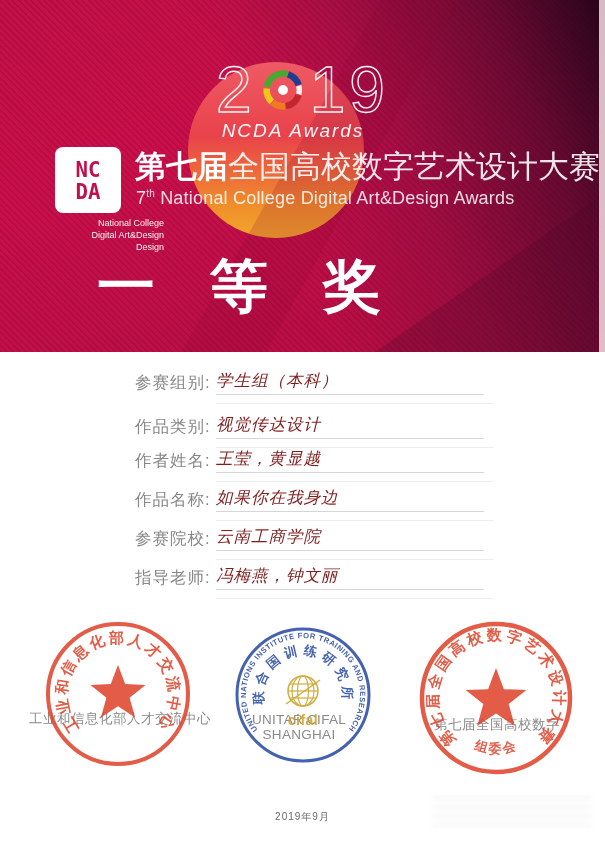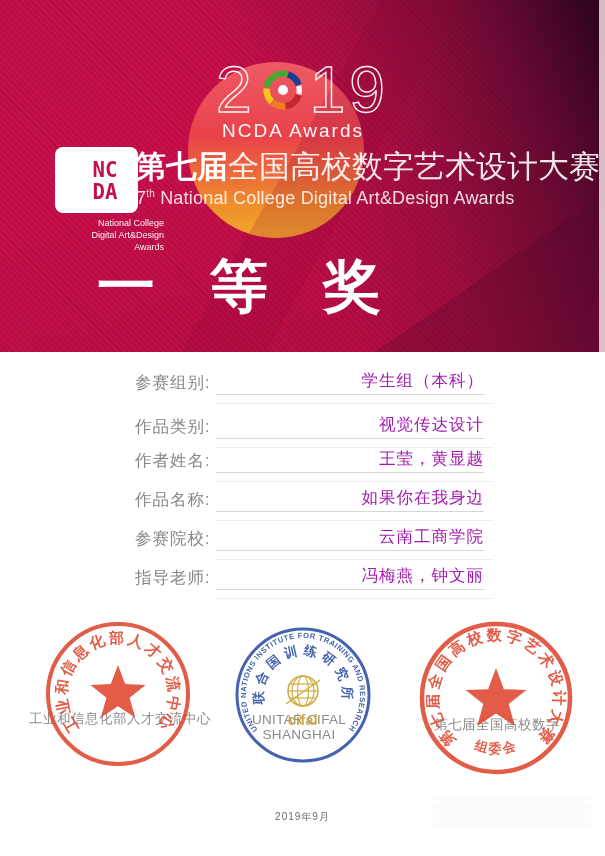--- a/index.html
+++ b/index.html
@@ -46,26 +46,26 @@
     display:flex;justify-content:center;align-items:center;height:60px;
   }
   .year-digits{
     font-size:64px;font-weight:200;line-height:1;
     color:transparent;-webkit-text-stroke:1.4px rgba(255,255,255,0.95);
     letter-spacing:4px;
   }
   .ring-wrap{width:48px;height:48px;margin:0 3px;}
   .ncda-awards{
     position:absolute;top:120px;left:0;width:586px;z-index:6;text-align:center;
-    font-size:19px;letter-spacing:2px;color:rgba(255,255,255,0.96);font-weight:400;
+    font-size:19px;letter-spacing:2px;color:rgba(255,255,255,0.96);font-weight:400;font-style:italic;
   }
   
   .logo-box{
     position:absolute;left:55px;top:147px;width:66px;height:66px;z-index:6;
-    background:#ffffff;border-radius:8px;display:flex;align-items:center;justify-content:center;padding-left:17px;
+    background:#ffffff;border-radius:8px;display:flex;align-items:center;justify-content:center;
   }
   .logo-caption{
     position:absolute;left:54px;top:217px;width:110px;z-index:6;
     font-size:9px;line-height:12px;color:rgba(255,255,255,0.95);text-align:right;
   }
   
   .title-zh{
     position:absolute;left:135px;top:150px;width:460px;z-index:6;
     font-size:31px;line-height:34px;color:rgba(255,255,255,0.9);white-space:nowrap;
   }
@@ -80,22 +80,22 @@
     font-size:58px;font-weight:700;color:#ffffff;
     letter-spacing:55px;padding-left:55px;box-sizing:border-box;white-space:nowrap;
   }
   
   .field-row{position:absolute;left:0;width:605px;height:34px;padding-left:46px;}
   .field-label{
     position:absolute;left:135px;top:0;font-size:16.5px;color:#878787;letter-spacing:1px;
   }
   .field-line{
     position:absolute;left:216px;top:-2px;width:268px;height:24px;
-    border-bottom:1px solid #d6d6d6;text-align:right;
-    font-size:16.5px;color:#a21caf;letter-spacing:1px;
+    border-bottom:1px solid #d6d6d6;text-align:left;
+    font-size:16.5px;color:#7f1d1d;letter-spacing:1px;font-style:italic;
   }
   .field-line2{
     position:absolute;left:216px;top:31px;width:278px;height:0;border-bottom:1px solid #ededed;
   }
   
   .seal-caption{
     position:absolute;color:#8a8a8a;font-size:13.5px;text-align:center;letter-spacing:0.5px;z-index:1;
   }
   .seal-svg{position:absolute;z-index:2;opacity:0.88;}
   .seal-svg text{text-anchor:middle;}
@@ -152,21 +152,21 @@
 
     <div class="logo-box">
       <svg width="48" height="48" viewBox="0 0 44 44">
         <text x="22" y="19" text-anchor="middle" font-family="DejaVu Sans Mono, monospace" font-size="19" font-weight="bold" fill="#c4104a">NC</text>
         <text x="22" y="39" text-anchor="middle" font-family="DejaVu Sans Mono, monospace" font-size="19" font-weight="bold" fill="#c4104a">DA</text>
       </svg>
     </div>
     <div class="logo-caption">
       <div>National College</div>
       <div>Digital Art&amp;Design</div>
-      <div>Awards</div>
+      <div>Design</div>
     </div>
 
     <div class="title-zh">
       <span class="bold">第七届</span><span>全国高校数字艺术设计大赛</span>
     </div>
     <div class="title-en">
       <span>7</span><sup>th</sup><span> National College Digital Art&amp;Design Awards</span>
     </div>
 
     <div class="award-title">一等奖</div>

